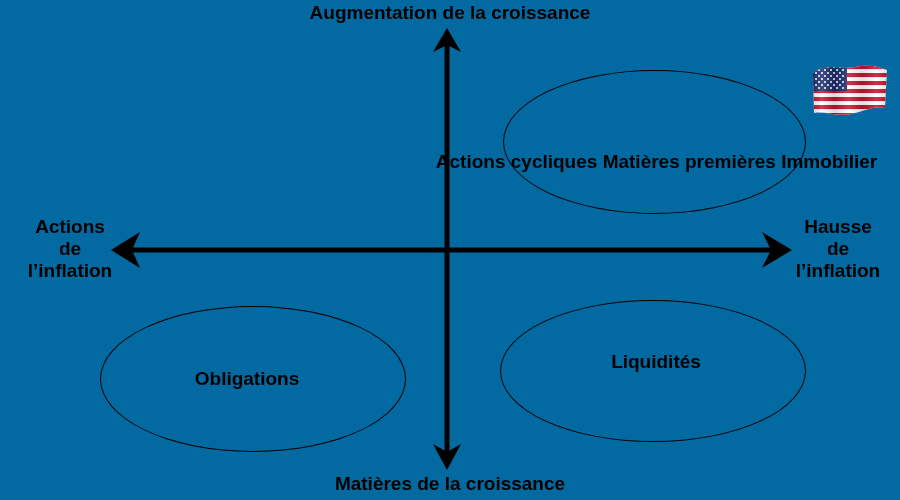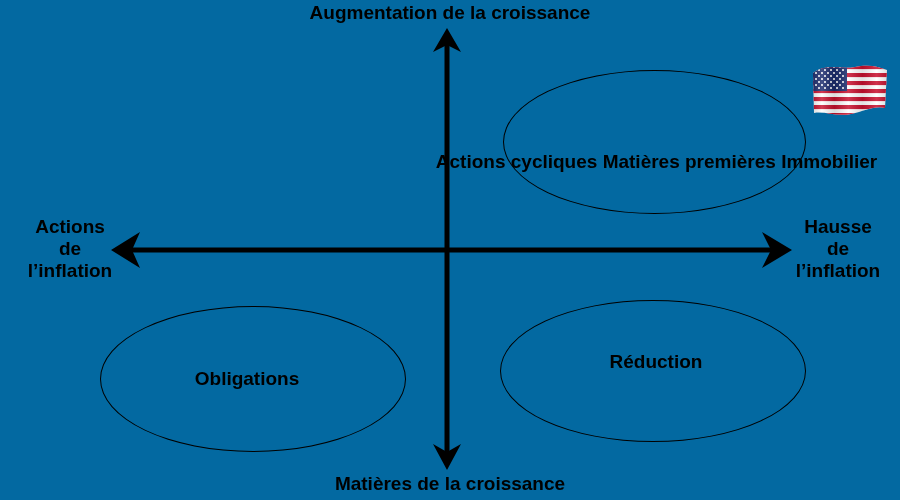--- a/index.html
+++ b/index.html
@@ -146,21 +146,21 @@
   </div>
 
   <div class="ellipse" id="ellipse-bonds">
     <div class="ellipse-text">
       <span class="ln">Obligations</span>
     </div>
   </div>
 
   <div class="ellipse" id="ellipse-cash">
     <div class="ellipse-text">
-      <span class="ln">Réduction</span>
+      <span class="ln">Liquidités</span>
     </div>
   </div>
 
   <svg id="flag" viewBox="0 0 78 62" xmlns="http://www.w3.org/2000/svg">
     <defs>
       <clipPath id="flagClip">
         <path d="M2,12 C16,2 30,9 44,6 C58,3 68,6 76,9
                  L74,47 C64,44 54,50 40,53 C26,56 14,50 3,52 Z"></path>
       </clipPath>
       <linearGradient id="shadeGrad" x1="0" y1="0" x2="1" y2="0">

